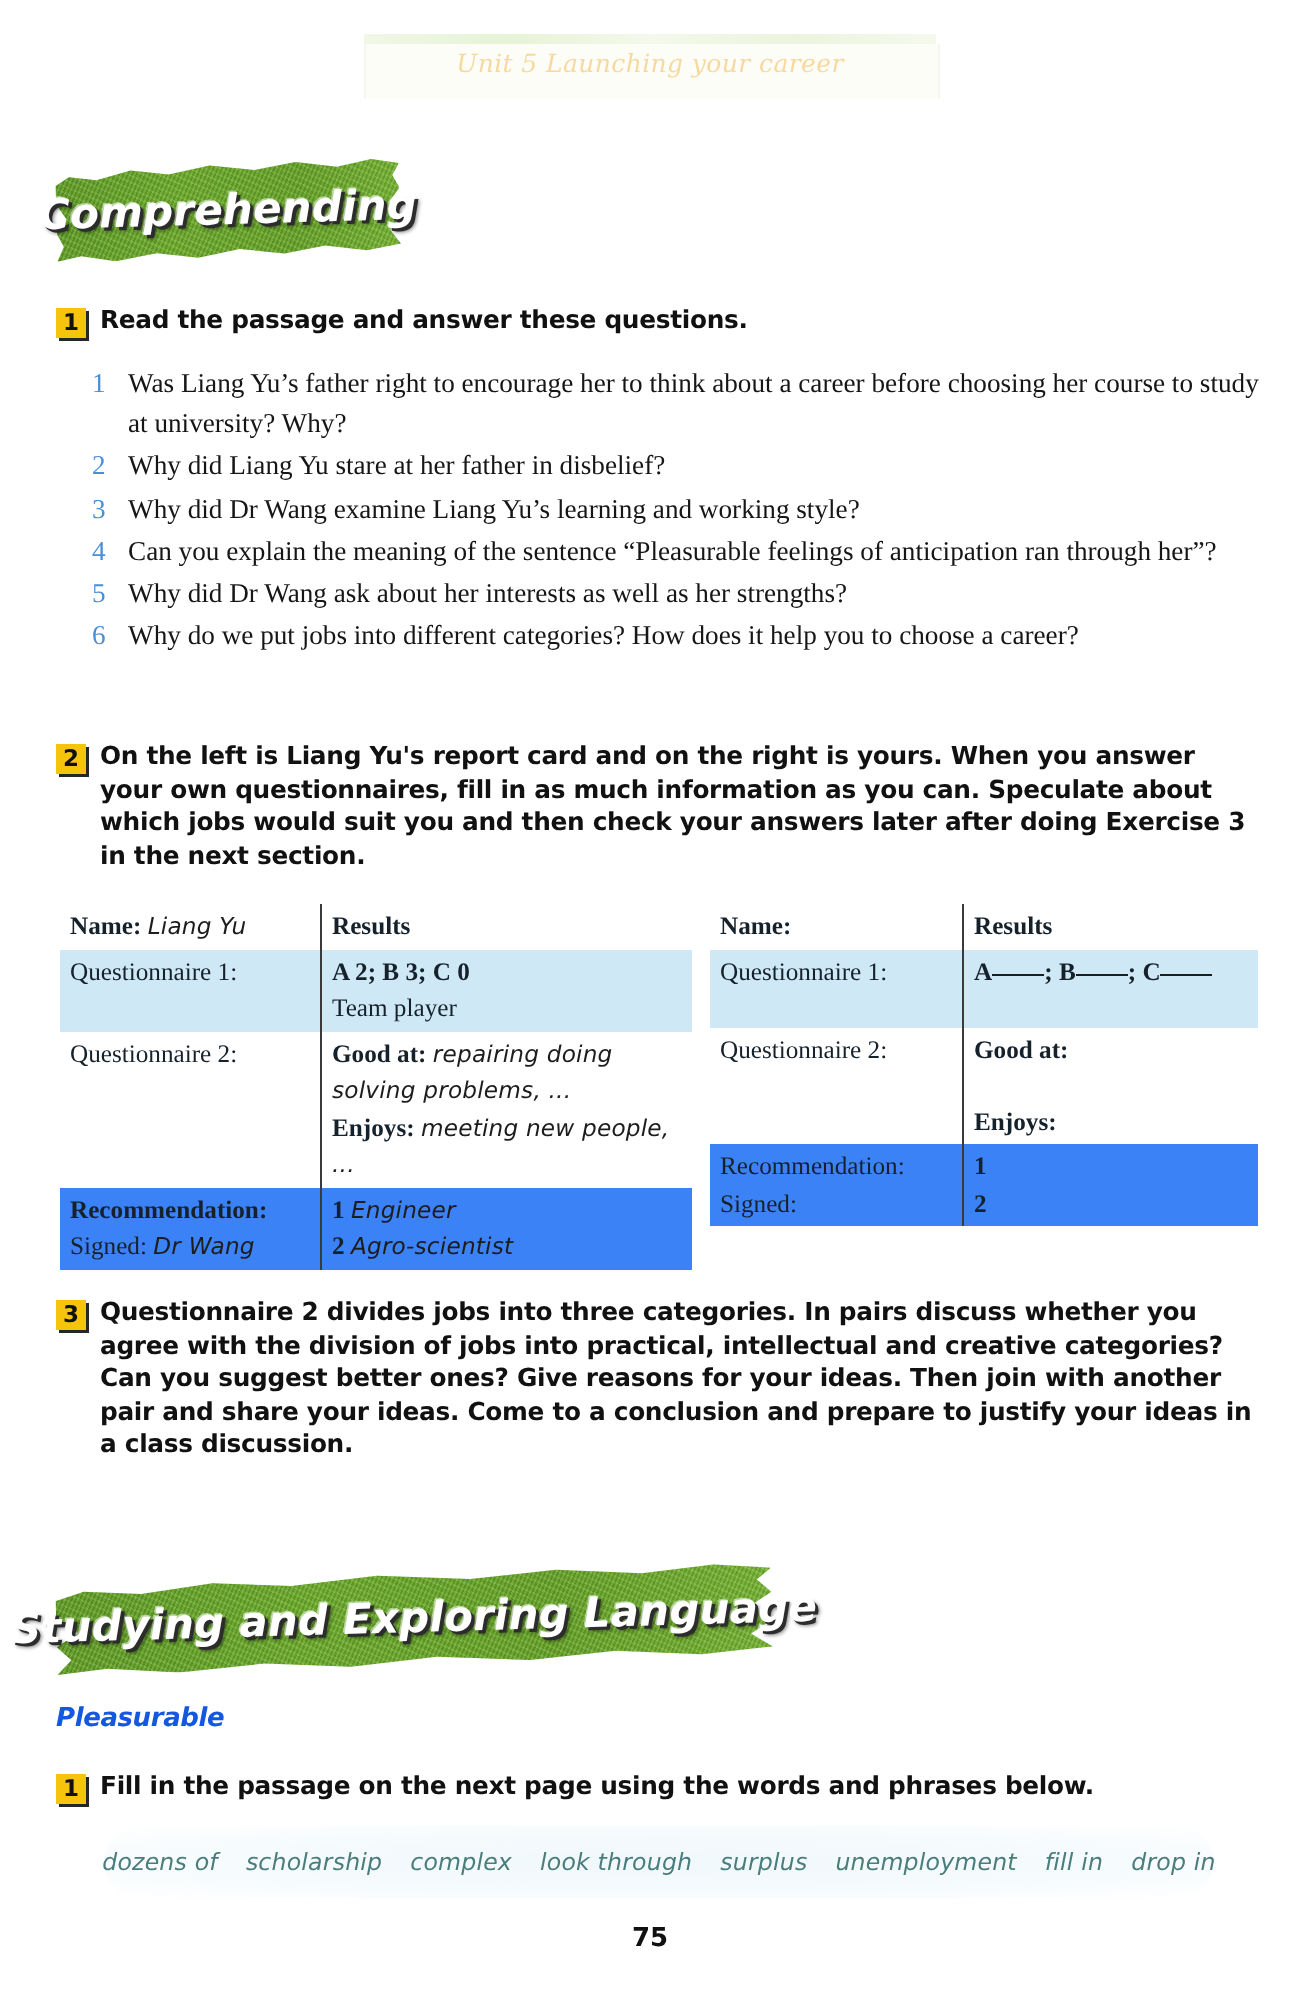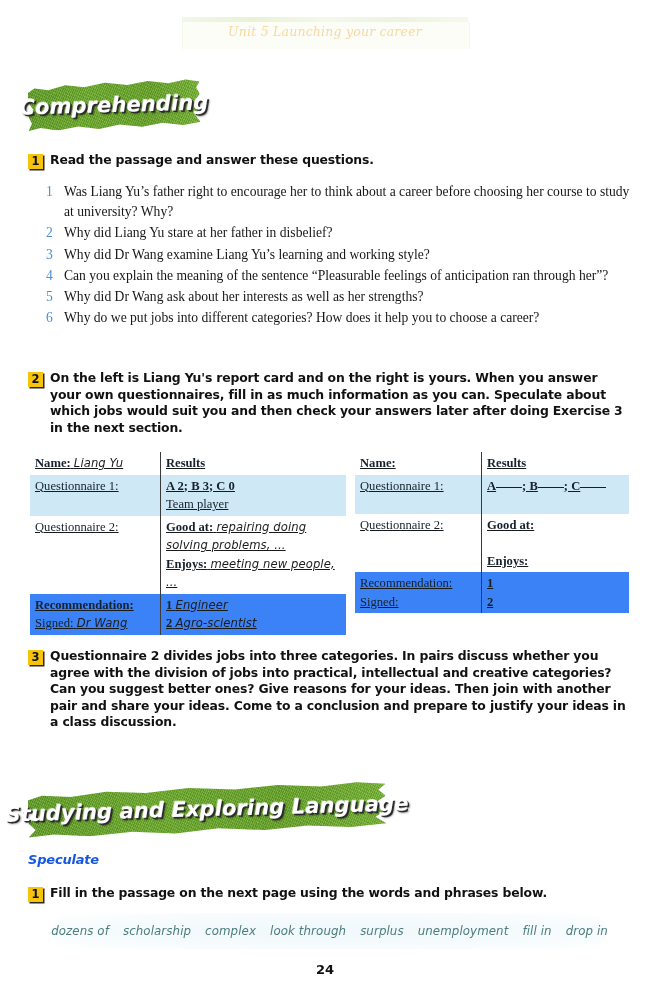--- a/index.html
+++ b/index.html
@@ -169,21 +169,20 @@
     color: #161616;
     text-indent: 0;
   }
 
   
   .rc-table {
     position: absolute;
     border-collapse: collapse;
     table-layout: fixed;
     font-size: 0;
-    text-decoration: underline;
   }
   #table-left  { left: 30px;  top: 452px; width: 316px; }
   #table-right { left: 355px; top: 452px; width: 274px; }
 
   .rc-table .band-a { background: #ffffff; }
   .rc-table .band-b { background: #cfe8f6; padding-left: 17px; }
   .rc-table .band-c { background: #3b82f6; }
 
   .rc-cell-l, .rc-cell-r {
     vertical-align: top;
@@ -417,31 +416,31 @@
 <div class="ex" id="ex3">
   <div class="ex-num">3</div>
   <div class="ex-text">Questionnaire 2 divides jobs into three categories. In pairs discuss whether you agree with the division of jobs into practical, intellectual and creative categories? Can you suggest better ones? Give reasons for your ideas. Then join with another pair and share your ideas. Come to a conclusion and prepare to justify your ideas in a class discussion.</div>
 </div>
 
 <div class="banner" id="banner-studying">
   <div class="strip"></div>
   <div class="blabel">Studying and Exploring Language</div>
 </div>
 
-<div id="vocab-heading">Speculate</div>
+<div id="vocab-heading">Pleasurable</div>
 
 <div class="ex" id="ex-vocab1">
   <div class="ex-num">1</div>
   <div class="ex-text">Fill in the passage on the next page using the words and phrases below.</div>
 </div>
 
 <div id="word-bank">
   <span class="word-chip">dozens of</span>
   <span class="word-chip">scholarship</span>
   <span class="word-chip">complex</span>
   <span class="word-chip">look through</span>
   <span class="word-chip">surplus</span>
   <span class="word-chip">unemployment</span>
   <span class="word-chip">fill in</span>
   <span class="word-chip">drop in</span>
 </div>
 
-<div id="page-number">24</div>
+<div id="page-number">75</div>
 
 </body></html>

